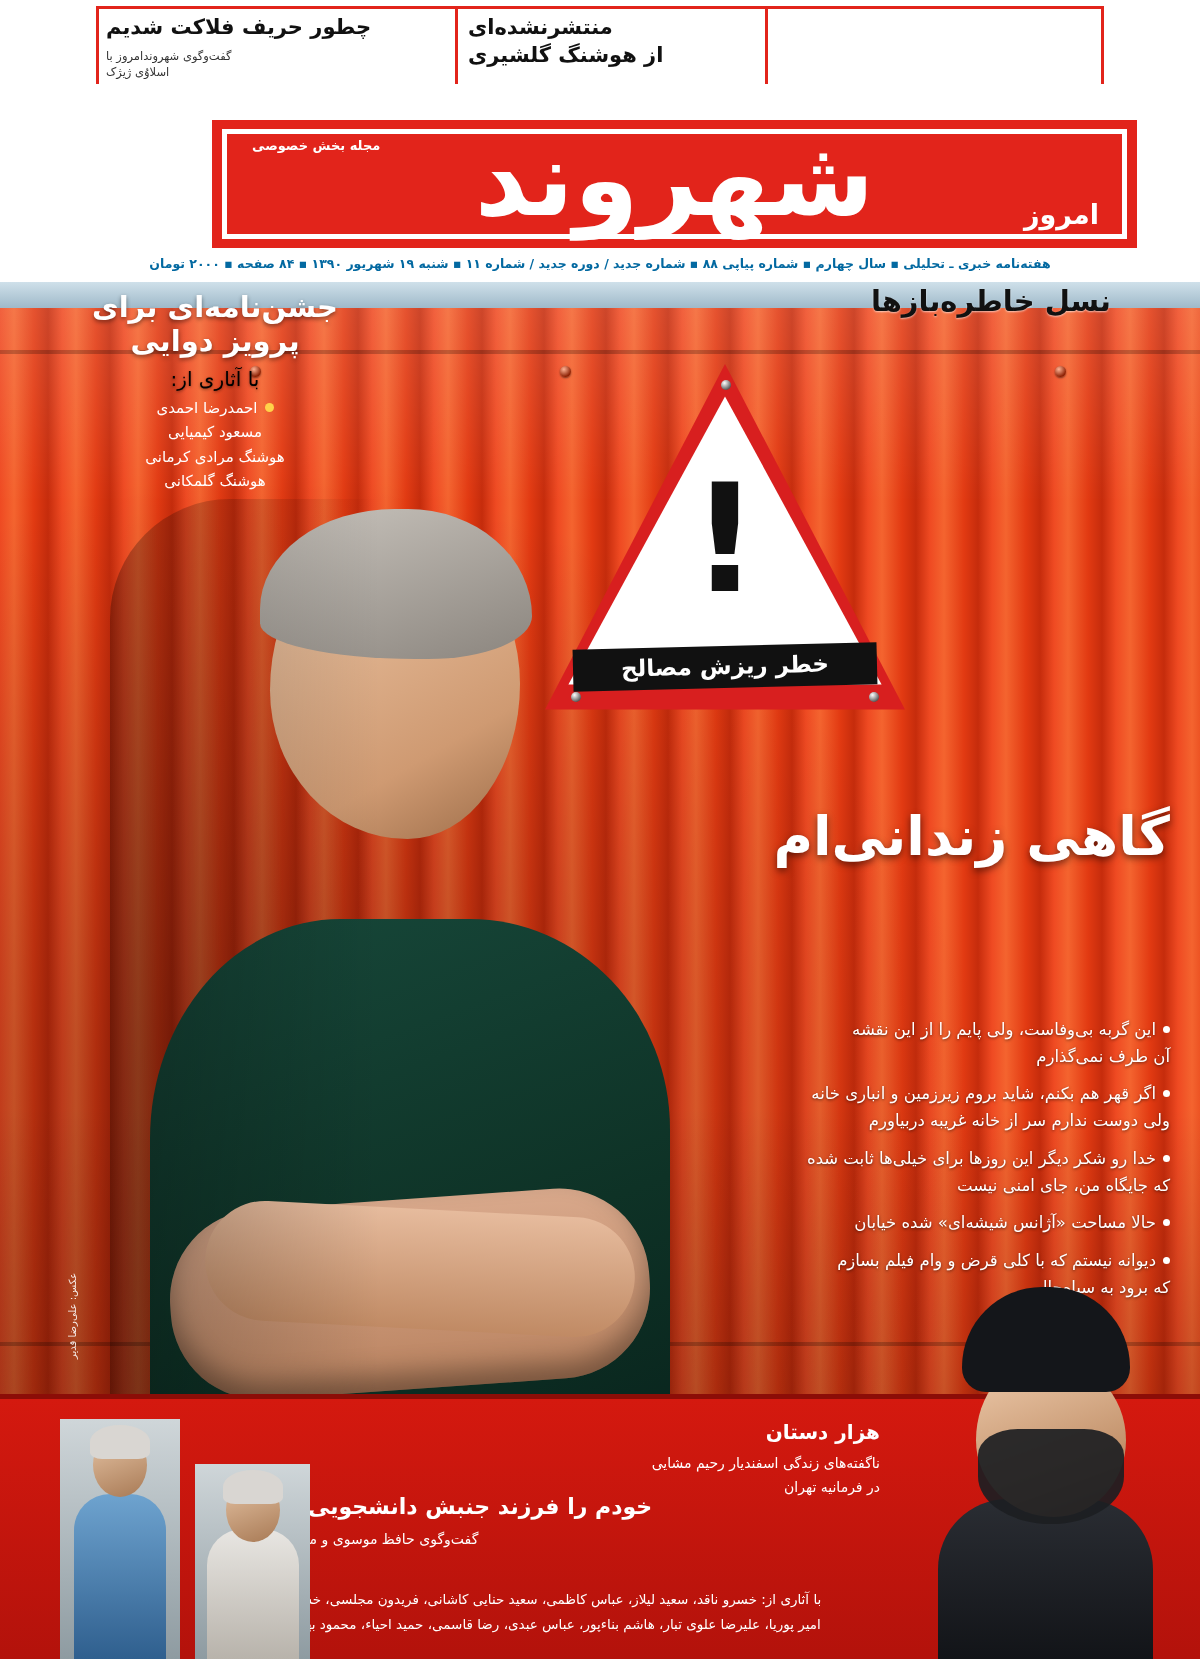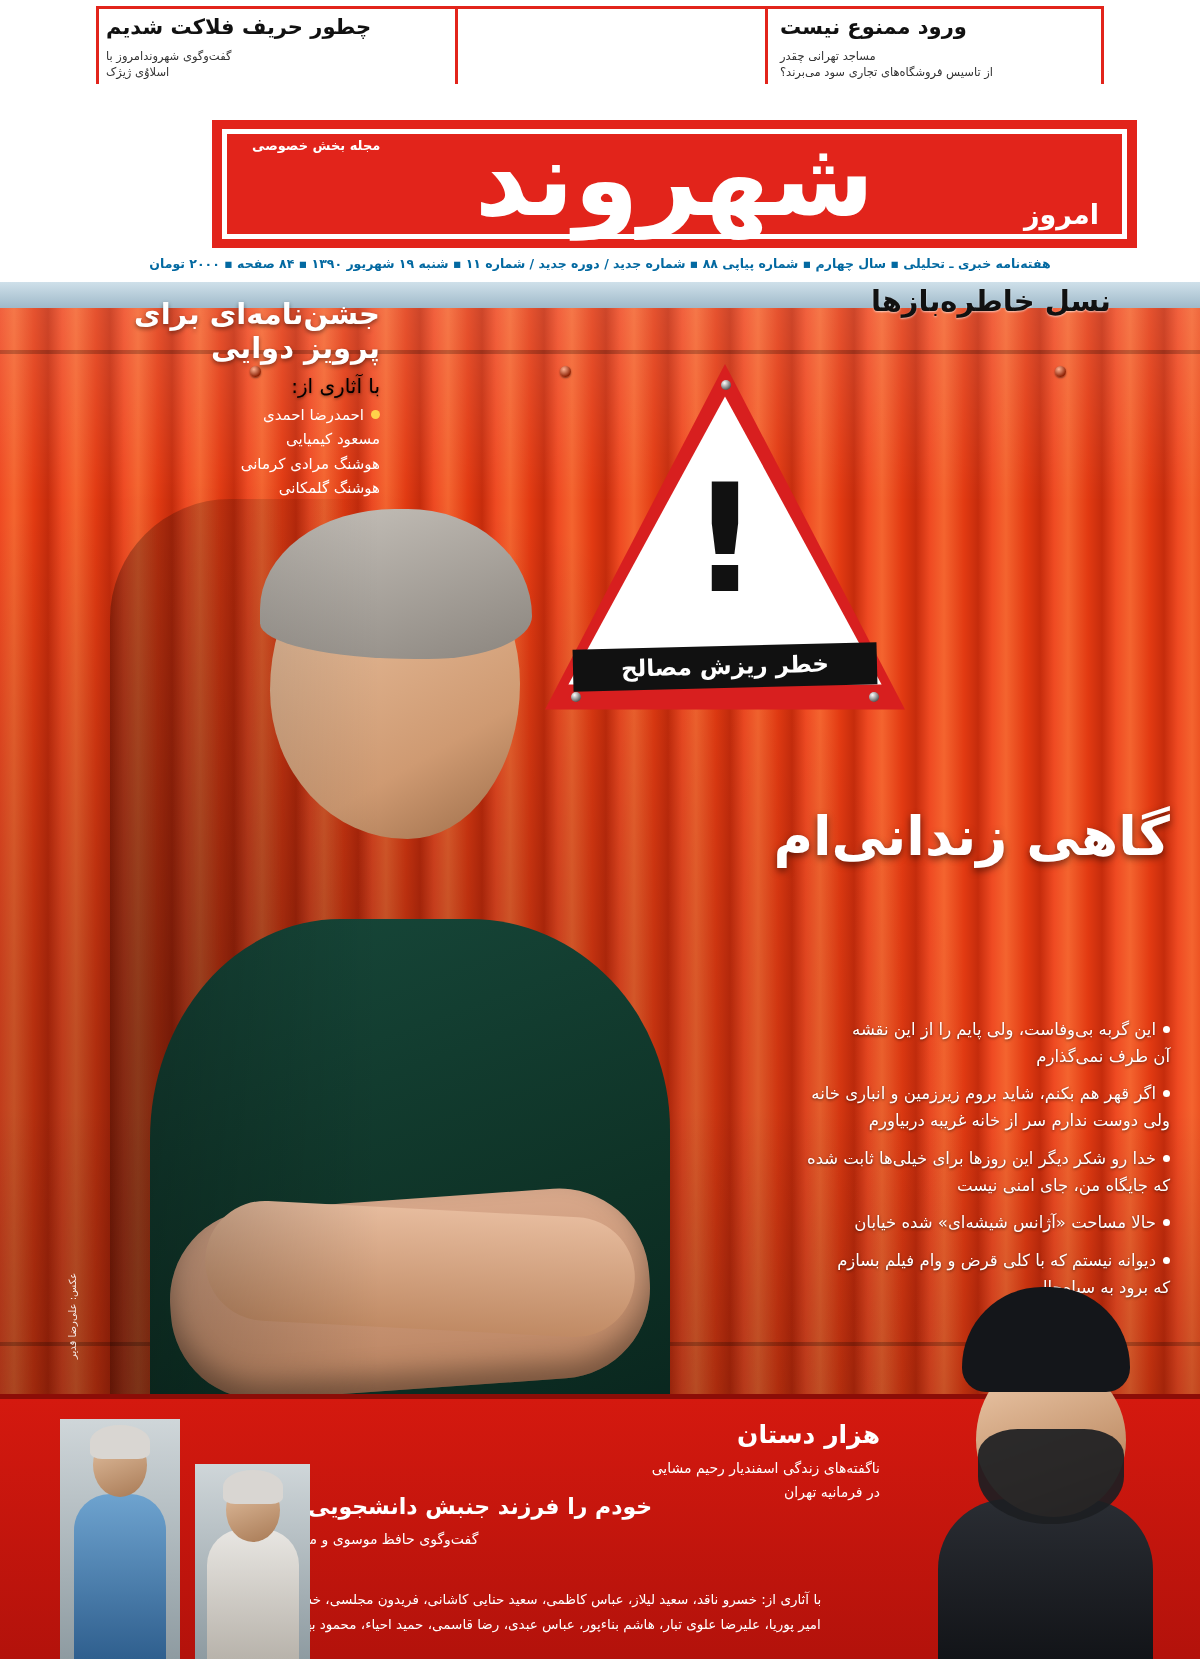--- a/index.html
+++ b/index.html
@@ -161,23 +161,23 @@
   }
   .sky {
     position: absolute;
     top: 0; left: 0; width: 1200px; height: 26px;
     background: linear-gradient(180deg, #cfe0ea 0%, #9fb9c9 100%);
   }
 
   
   .cover-kicker {
     position: absolute;
-    top: 15px; right: 820px;
+    top: 8px; right: 820px;
     width: 330px;
-    text-align: right;
+    text-align: center;
     color: #ffffff;
   }
   .cover-kicker .k-title {
     font-size: 29px;
     font-weight: bold;
     color: #ffffff;
     text-shadow: 0 2px 4px rgba(0,0,0,0.45);
   }
   .cover-kicker .k-sub {
     margin-top: 6px;
@@ -348,21 +348,21 @@
     background: #8c0d07;
   }
   .band-right {
     position: absolute;
     top: 26px; right: 320px;
     width: 390px;
     text-align: right;
     color: #ffffff;
   }
   .band-right .b-kicker {
-    font-size: 25px;
+    font-size: 20px;
     font-weight: bold;
     margin-bottom: 8px;
   }
   .band-right .b-sub {
     font-size: 14px;
     line-height: 1.7;
   }
   .band-mid {
     position: absolute;
     top: 98px; right: 500px;
@@ -487,26 +487,26 @@
 <div class="page">
 
   <div class="teaser-strip">
     <div class="teaser-rule-top"></div>
 
     <div class="teaser-div" style="right:96px;"></div>
     <div class="teaser-div" style="right:432px;"></div>
     <div class="teaser-div" style="right:742px;"></div>
     <div class="teaser-div" style="left:96px;"></div>
 
-    <div class="teaser-cell" style="right:110px; width:310px;">
-      <div class="t-title">ورود ممنوع نیست</div>
-      <div class="t-sub" style="white-space:pre-line;">مساجد تهرانی چقدر
-از تاسیس فروشگاه‌های تجاری سود می‌برند؟</div>
-    </div>
-
+
+    <div class="teaser-cell" style="right:446px; width:286px;">
+      <div class="t-title" style="white-space:pre-line;">منتشرنشده‌ای
+از هوشنگ گلشیری</div>
+      <div class="t-sub" style="white-space:pre-line;"></div>
+    </div>
 
     <div class="teaser-cell" style="right:756px; width:338px;">
       <div class="t-title" style="white-space:pre-line;">چطور حریف فلاکت شدیم</div>
       <div class="t-sub" style="white-space:pre-line;">گفت‌وگوی شهروندامروز با
 اسلاوُی ژیژک</div>
     </div>
   </div>
 
   <div class="masthead">
     <div class="logo-box">

